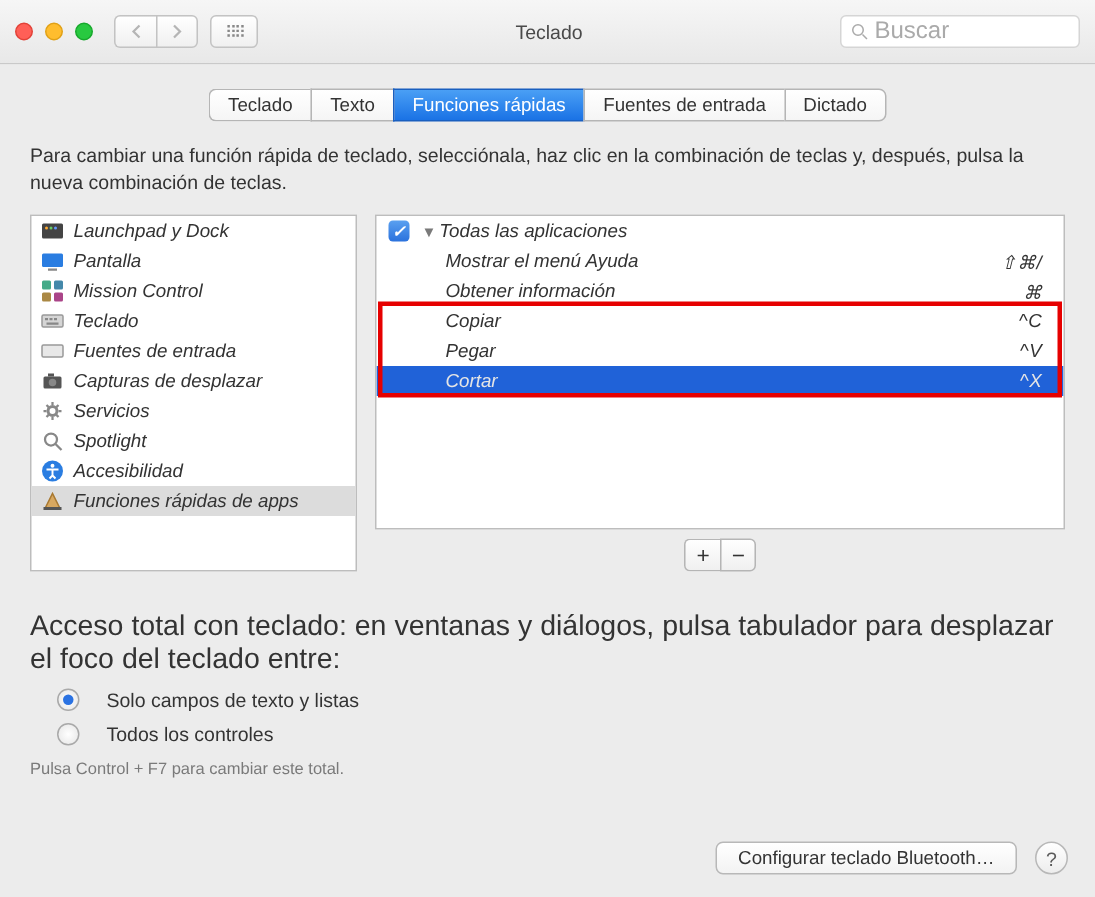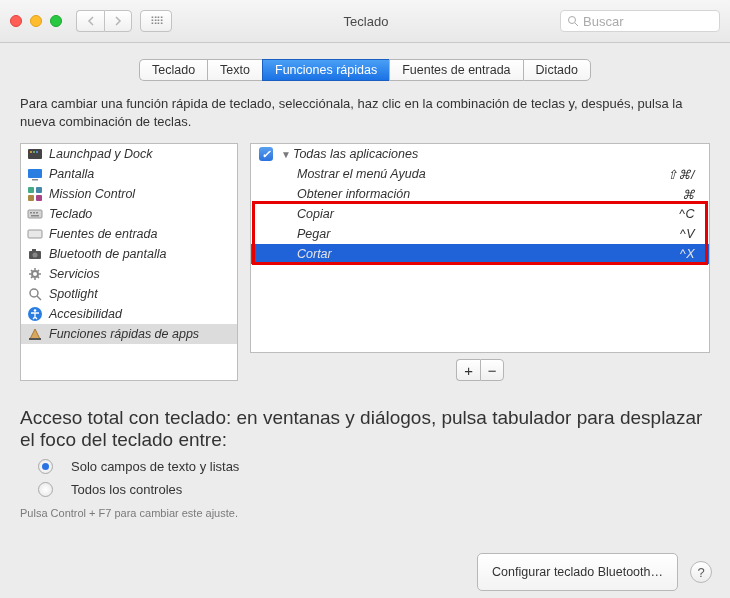--- a/index.html
+++ b/index.html
@@ -41,21 +41,21 @@
   background: linear-gradient(#fff,#f0f0f0);
   border: 1px solid #c3c3c3; border-radius: 4px;
   display: flex; align-items: center; justify-content: center;
   color: #888; font-size: 11px; letter-spacing: -2px;
 }
 .title { flex: 1; text-align: center; color: #4a4a4a; font-size: 13px; }
 .search {
   width: 160px; height: 22px;
   background: #fff; border: 1px solid #d5d5d5;
   border-radius: 4px; display: flex; align-items: center;
-  padding: 0 6px; color: #aaa; font-size: 13px;
+  padding: 0 6px; color: #aaa; font-size: 16px;
 }
 .search svg { margin-right: 4px; }
 .pane {
   background: #ececec;
   height: 555px;
   padding: 16px 20px;
   position: relative;
 }
 .tabrow { display: flex; justify-content: center; margin-bottom: 14px; }
 .segmented { display: flex; }
@@ -121,21 +121,21 @@
 }
 .radio.on::after { content:""; width:7px; height:7px; border-radius:50%; background:#2a72e2; }
 .hint { margin-top: 10px; color: #7a7a7a; font-size: 11px; }
 .bottombar {
   position:absolute; left:0; right:0; bottom:0; height:52px;
   display:flex; align-items:center; justify-content:flex-end;
   padding: 0 18px; gap: 12px;
   background: #ececec;
 }
 .pushbtn {
-  height: 38px; padding: 0 14px;
+  height: 22px; padding: 0 14px;
   background: linear-gradient(#fff,#f3f3f3);
   border: 1px solid #b8b8b8; border-radius: 5px;
   font-size: 12.5px; display:flex; align-items:center;
 }
 .helpbtn {
   width: 22px; height:22px; border-radius:50%;
   background: linear-gradient(#fff,#ededed);
   border:1px solid #b8b8b8;
   display:flex; align-items:center; justify-content:center;
   color:#5a5a5a; font-size:13px;
@@ -249,21 +249,21 @@
           <span>Fuentes de entrada</span>
         </div>
         <div class="siderow">
           <span class="sic">
             <svg width="16" height="16" viewBox="0 0 16 16">
               <rect x="2" y="5" width="12" height="8" fill="#555" rx="1"></rect>
               <circle cx="8" cy="9" r="2.5" fill="#888"></circle>
               <rect x="5" y="3" width="4" height="2" fill="#555"></rect>
             </svg>
           </span>
-          <span>Bluetooth de pantalla</span>
+          <span>Capturas de desplazar</span>
         </div>
         <div class="siderow">
           <span class="sic">
             <svg width="16" height="16" viewBox="0 0 16 16">
               <circle cx="8" cy="8" r="3" fill="none" stroke="#888" stroke-width="2"></circle>
               <path d="M8 2v2M8 12v2M2 8h2M12 8h2M4 4l1.4 1.4M10.6 10.6 12 12M4 12l1.4-1.4M10.6 5.4 12 4" stroke="#888" stroke-width="1.5"></path>
             </svg>
           </span>
           <span>Servicios</span>
         </div>
@@ -342,19 +342,19 @@
   <div id="radios">
       <div class="radio-row">
         <div class="radio on"></div>
         <span>Solo campos de texto y listas</span>
       </div>
       <div class="radio-row">
         <div class="radio"></div>
         <span>Todos los controles</span>
       </div>
     </div>
-  <div class="hint">Pulsa Control + F7 para cambiar este ajuste.</div>
+  <div class="hint">Pulsa Control + F7 para cambiar este total.</div>
 
   <div class="bottombar">
     <div class="pushbtn">Configurar teclado Bluetooth…</div>
     <div class="helpbtn">?</div>
   </div>
 </div>
 
 </body></html>

